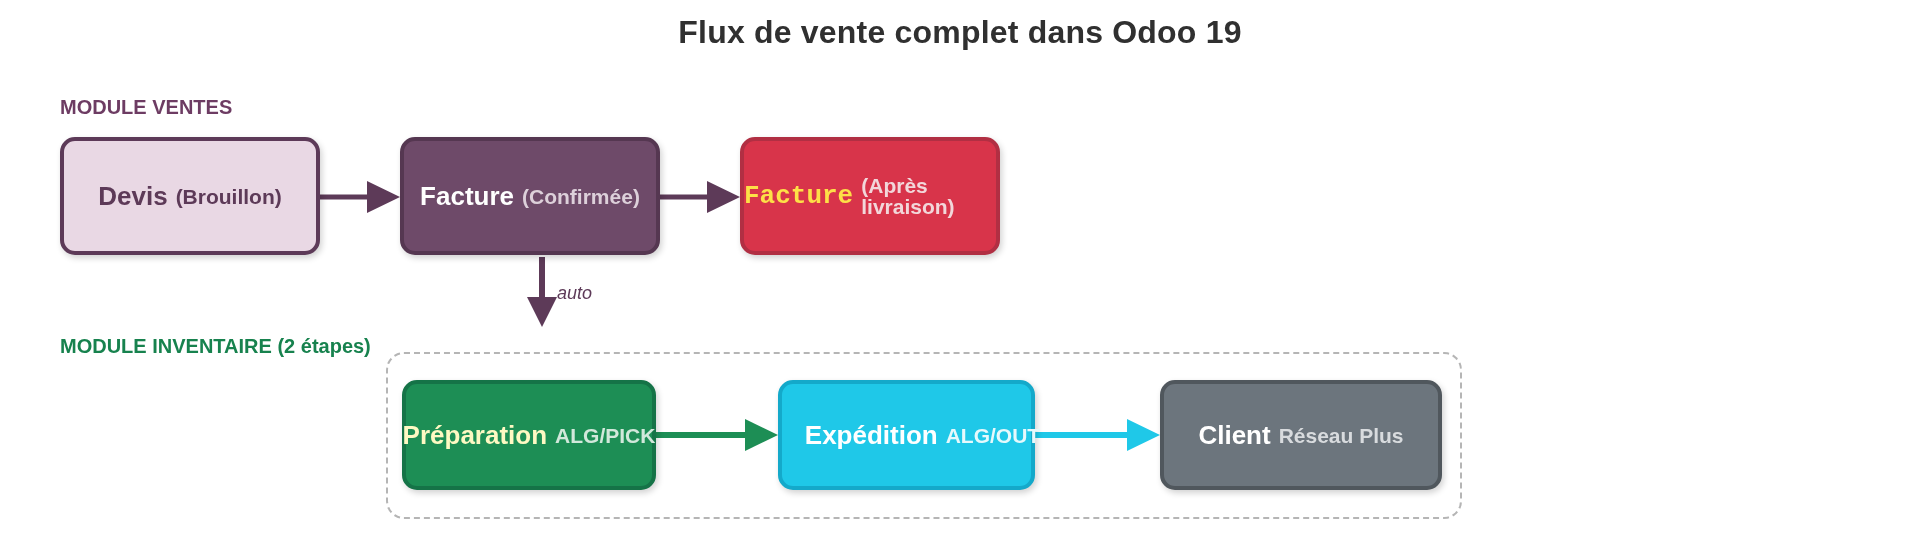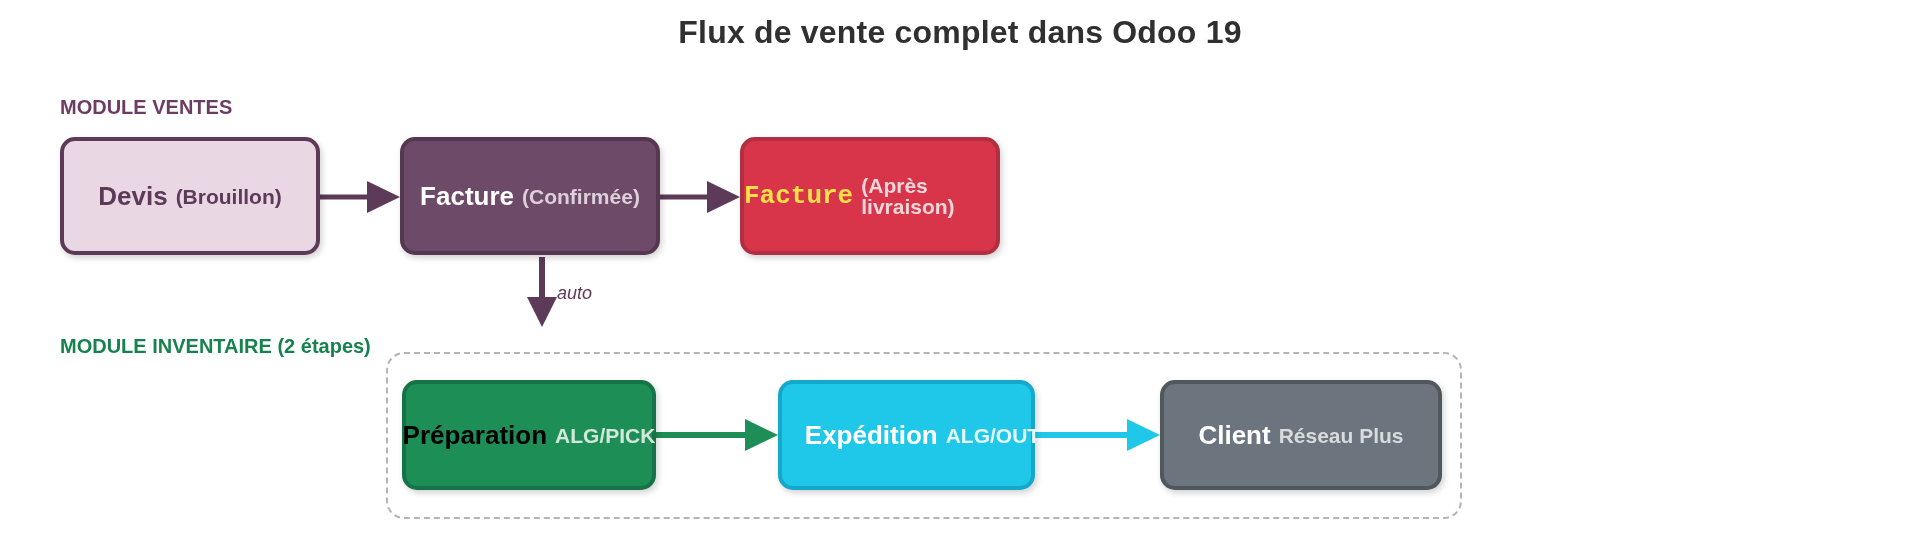--- a/index.html
+++ b/index.html
@@ -28,21 +28,21 @@
 
   .node-commande{left:400px;top:137px;width:260px;height:118px;background:#6e4a69;border-color:#553751;}
   .node-commande .node-title{color:#ffffff;}
   .node-commande .node-sub{color:#ddd0da;}
 
   .node-facture{left:740px;top:137px;width:260px;height:118px;background:#d8344a;border-color:#b12f43;}
   .node-facture .node-title{color:#fde047;font-family:Liberation Mono, monospace;}
   .node-facture .node-sub{color:#f2d7da;}
 
   .node-preparation{left:402px;top:380px;width:254px;height:110px;background:#1d8e55;border-color:#157347;}
-  .node-preparation .node-title{color:#000000;}
+  .node-preparation .node-title{color:#fef9c3;}
   .node-preparation .node-sub{color:#d2e8db;}
 
   .node-expedition{left:778px;top:380px;width:257px;height:110px;background:#1fc8e8;border-color:#14a9ca;}
   .node-expedition .node-title{color:#ffffff;margin-left:32px;}
   .node-expedition .node-sub{color:#e6f9fc;}
 
   .node-client{left:1160px;top:380px;width:282px;height:110px;background:#6c757d;border-color:#50575d;}
   .node-client .node-title{color:#ffffff;}
   .node-client .node-sub{color:#d8dbde;}
 

